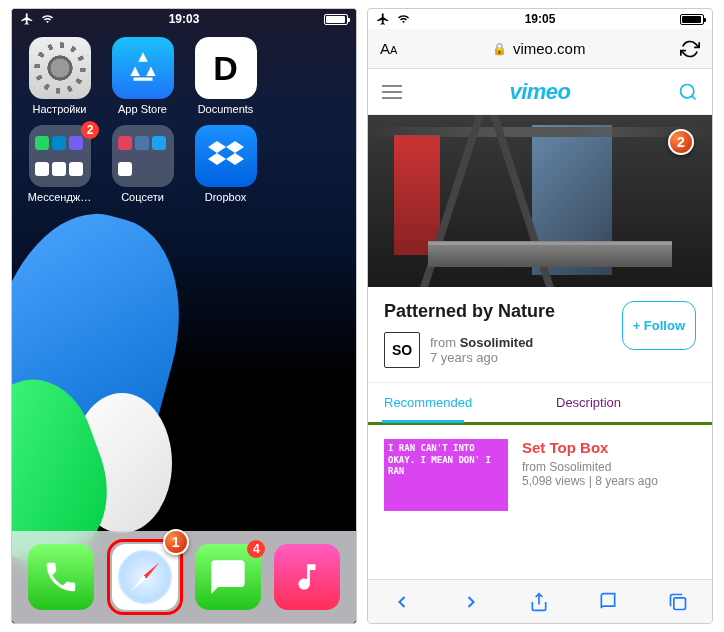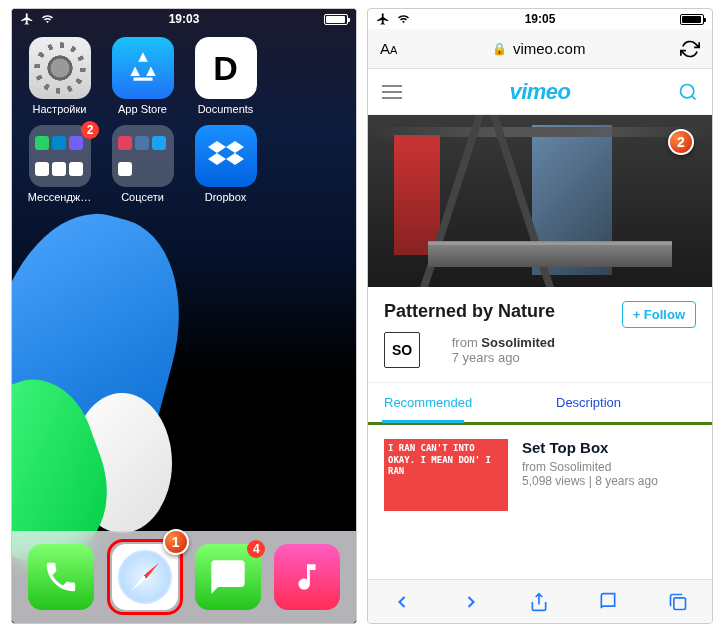--- a/index.html
+++ b/index.html
@@ -52,35 +52,35 @@
 .building { position:absolute; inset:0; }
 .bld-red { position:absolute; left:26px; top:20px; width:46px; height:120px; background:linear-gradient(180deg,#cc3333,#882222); }
 .bld-glass { position:absolute; right:100px; top:10px; width:80px; height:150px; background:linear-gradient(135deg,#6688aa,#334455); }
 .bld-beam { position:absolute; left:0; right:0; top:12px; height:10px; background:linear-gradient(90deg,transparent,#555 40%,#555 60%,transparent); }
 .bld-beam2 { position:absolute; left:80px; top:0; width:8px; height:100%; background:#444; transform:skewX(-18deg); }
 .bld-walkway { position:absolute; bottom:20px; left:60px; right:40px; height:26px; background:linear-gradient(180deg,#888,#555); }
 .bld-rail { position:absolute; bottom:42px; left:60px; right:40px; height:3px; background:#999; }
 
 .video-info { padding:14px 16px; border-bottom:1px solid #eee; display:flex; justify-content:space-between; align-items:flex-start; }
 .video-title { font-size:18px; font-weight:600; color:#1a1a1a; margin-bottom:10px; }
-.uploader { display:flex; gap:10px; align-items:center;justify-content:space-between; }
+.uploader { display:flex; gap:10px; align-items:center; }
 .avatar { width:36px; height:36px; border:1px solid #333; border-radius:2px; display:flex; align-items:center; justify-content:center; font-weight:700; font-size:14px; }
 .uploader-text { font-size:13px; color:#888; }
 .uploader-text b { color:#333; font-weight:600; }
-.follow-btn { border:1px solid #1ab7ea; color:#1ab7ea; padding:5px 10px; border-radius:4px; font-size:13px; font-weight:600; }
+.follow-btn { border:1px solid #1ab7ea; color:#1ab7ea; padding:16px 10px; border-radius:12px; font-size:13px; font-weight:600; }
 
 .tabs { display:flex; border-bottom:3px solid #4d7c0f; }
-.tab { flex:1; text-align:left; padding:12px 16px; font-size:13px; color:#1d4ed8; position:relative; }
+.tab { flex:1; text-align:left; padding:12px 16px; font-size:13px; color:#701a75; position:relative; }
 .tab.active { color:#1ab7ea; }
 .tab.active::after { content:""; position:absolute; bottom:-1px; left:14px; width:82px; height:3px; background:#1ab7ea; }
 
 .rec-item { display:flex; gap:14px; padding:14px 16px; }
-.thumb { width:124px; height:72px; background:#ef4444; position:relative; overflow:hidden; }
+.thumb { width:124px; height:72px; background:#d946ef; position:relative; overflow:hidden; }
 .thumb-text { position:absolute; inset:0; padding:4px; color:#fff; font-size:9px; font-weight:700; line-height:1.3; font-family:monospace; }
-.rec-info h4 { font-size:15px; font-weight:600; color:#0f172a; margin-bottom:4px; }
+.rec-info h4 { font-size:15px; font-weight:600; color:#ef4444; margin-bottom:4px; }
 .rec-info .meta { font-size:12px; color:#888; }
 
 .safari-bottom { position:absolute; bottom:0; left:0; right:0; height:44px; background:#f7f7f8; border-top:1px solid #ddd; display:flex; justify-content:space-around; align-items:center; }
 .safari-bottom svg, .safari-bottom .navicon { color:#2079ff; }
 
 
 .ic-settings { background:linear-gradient(180deg,#efefef,#cfcfcf); }
 .ic-appstore { background:linear-gradient(180deg,#1ac0fb,#1e74f6); }
 .ic-photos { background:#fff; }
 .ic-docs { background:#fff; color:#000; font-weight:800; font-size:34px; }

